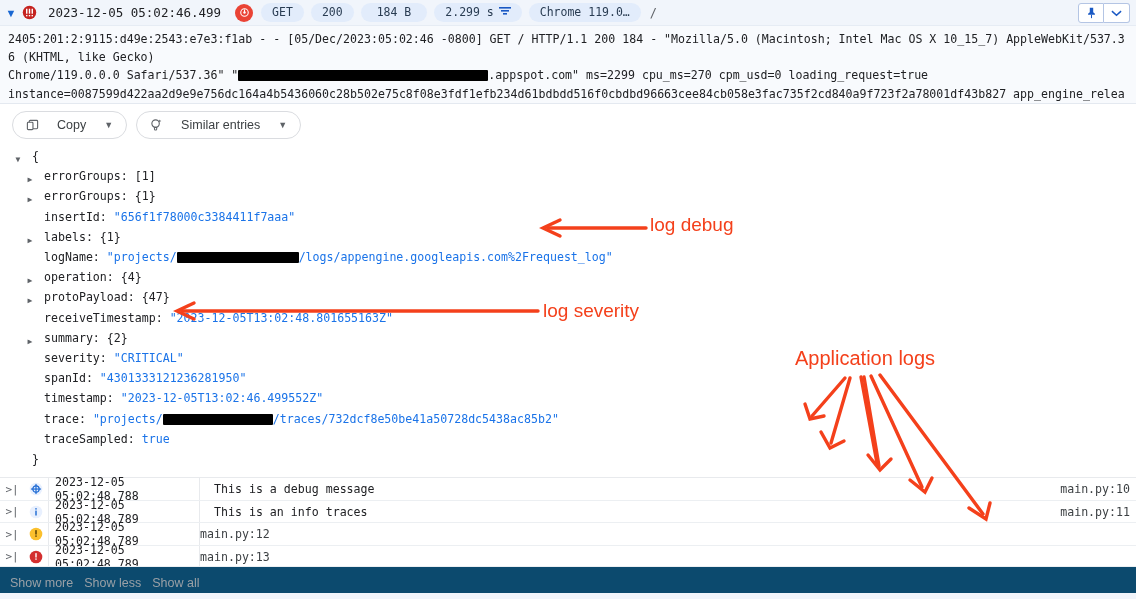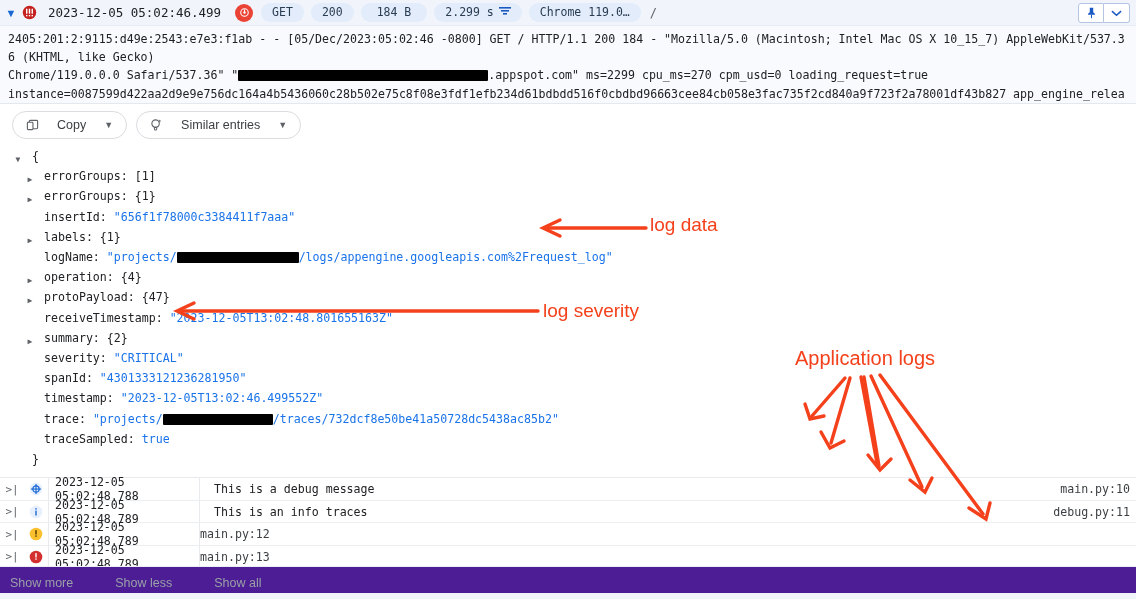--- a/index.html
+++ b/index.html
@@ -109,22 +109,22 @@
   }
   .row .sev { flex:0 0 24px; display:flex; align-items:center; justify-content:center; }
   .row .ts { flex: 0 0 150px; padding-left: 6px; color:#202124; }
   .row .sep { width:1px; height:100%; background:#e8eaed; }
   .row .msg { flex: 1 1 auto; padding-left: 14px; overflow:hidden; white-space: nowrap; }
   .row .src { flex: 0 0 auto; padding-right: 6px; color: #3c4043; }
 
   
   .footer {
     position:absolute; left:0; right:0; bottom:0; height: 33px;
-    background:#4c1d95; border-top: 1px solid #eceff2;
-    display:flex; align-items:center; gap: 42px; padding-left: 10px;
+    background:#0c4a6e; border-top: 1px solid #eceff2;
+    display:flex; align-items:center; gap: 11px; padding-left: 10px;
   }
   .foot-link { color:#9aa0a6; font-size: 12.5px; cursor:pointer; }
   .footer-strip { position:absolute; left:0; right:0; bottom:0; height:6px; background:#f1f5fb; }
 
   
   .anno {
     position:absolute; color: #f4401b; font-size: 19px;
     font-family: "Liberation Sans", sans-serif;
     text-shadow: 0 0 3px #fff, 0 0 3px #fff, 1px 1px 2px #fff;
     pointer-events: none; white-space: nowrap;
@@ -262,21 +262,21 @@
           <svg width="14" height="14" viewBox="0 0 16 16">
             <circle cx="8" cy="8" r="7.2" fill="#e8f0fe"></circle>
             <rect x="7.2" y="3.6" width="1.6" height="1.6" fill="#1967d2"></rect>
             <rect x="7.2" y="6.4" width="1.6" height="5.6" fill="#1967d2"></rect>
           </svg>
         </div>
         <div class="sep"></div>
         <div class="ts">2023-12-05 05:02:48.789</div>
         <div class="sep"></div>
         <div class="msg">This is an info traces</div>
-        <div class="src">debug.py:11</div>
+        <div class="src">main.py:11</div>
       </div>
       <div class="row">
         <div class="exp">&gt;|</div>
         <div class="sev">
           <svg width="14" height="14" viewBox="0 0 16 16">
             <circle cx="8" cy="8" r="7.2" fill="#fbc02d"></circle>
             <rect x="7.2" y="3.6" width="1.6" height="5.0" fill="#4d3800"></rect>
             <rect x="7.2" y="9.6" width="1.6" height="1.6" fill="#4d3800"></rect>
           </svg>
         </div>
@@ -355,17 +355,17 @@
       <path d="M821 432 L830 448 L844 441"></path>
       <line x1="861" y1="377" x2="877" y2="463"></line>
       <line x1="864" y1="377" x2="879" y2="466"></line>
       <path d="M868 455 L880 470 L891 459"></path>
       <line x1="871" y1="376" x2="922" y2="487"></line>
       <path d="M910 480 L925 492 L932 478"></path>
       <line x1="880" y1="375" x2="983" y2="514"></line>
       <path d="M969 508 L986 519 L990 503"></path>
     </g>
   </svg>
-  <div class="anno" style="left:650px; top:214px;">log data</div>
+  <div class="anno" style="left:650px; top:214px;">log debug</div>
   <div class="anno" style="left:543px; top:300px;">log severity</div>
   <div class="anno" style="left:795px; top:347px; font-size:20px;">Application logs</div>
 
 </div>
 
 </body></html>

